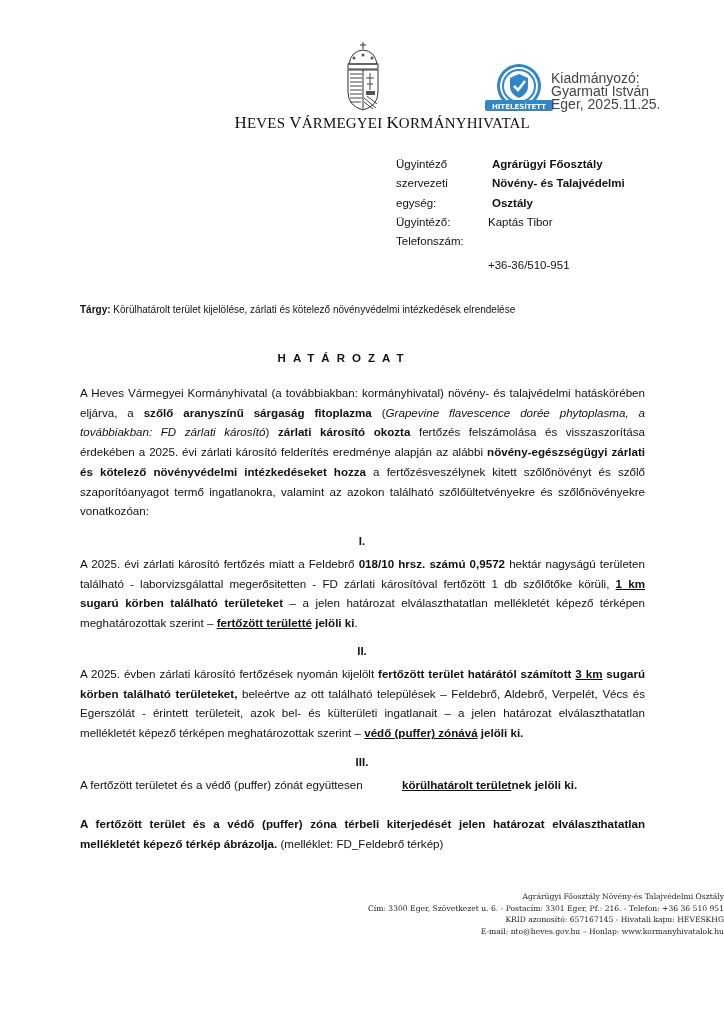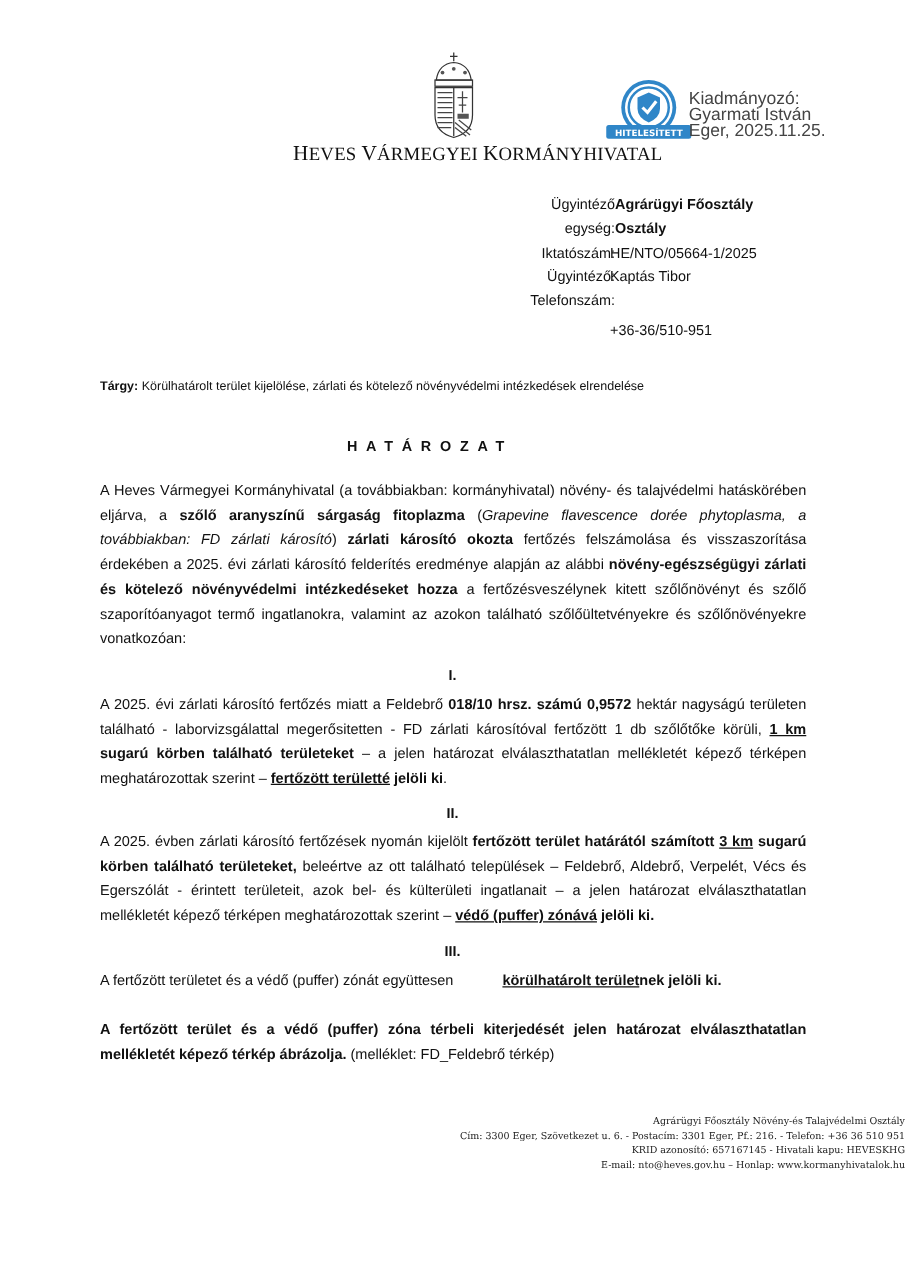--- a/index.html
+++ b/index.html
@@ -11,21 +11,21 @@
   .crest { position: absolute; left: 341px; top: 40px; width: 44px; height: 72px; }
   .org-name { position: absolute; left: 230px; top: 113px; width: 300px; text-align: right;
               font-family: "Liberation Serif", serif; font-size: 15px; letter-spacing: 0.2px; color: #111; }
   .org-name .big { font-size: 17px; }
   .seal { position: absolute; left: 483px; top: 62px; width: 72px; height: 55px; }
   .issuer { position: absolute; left: 551px; top: 72px; font-size: 14px; line-height: 13px; color: #444; }
 
   
   .info { position: absolute; left: 396px; top: 155px; font-size: 11.5px; line-height: 19.3px; }
   .info .row { display: flex; }
-  .info .lbl { width: 96px; color: #111; text-align: right; }
+  .info .lbl { width: 96px; color: #111; }
   .info .val { color: #111; }
   .info .val.bold { font-weight: bold; }
 
   
   .subject { position: absolute; left: 80px; top: 304px; font-size: 10px; }
   .subject b { font-weight: bold; }
   .title { position: absolute; left: 0; width: 688px; top: 352px; text-align: center;
            font-weight: bold; font-size: 11.5px; letter-spacing: 7px; }
   .para { position: absolute; left: 80px; width: 565px; font-size: 11.6px; line-height: 19.7px;
           text-align: justify; }
@@ -92,26 +92,26 @@
     <div>Gyarmati István</div>
     <div>Eger, 2025.11.25.</div>
   </div>
 
   <div class="info" id="info">
       <div class="row">
         <span class="lbl">Ügyintéző</span>
         <span class="val bold">Agrárügyi Főosztály</span>
       </div>
       <div class="row">
+        <span class="lbl">szervezeti</span>
+        <span class="val bold">Növény- és Talajvédelmi</span>
+      </div>
+      <div class="row">
         <span class="lbl">egység:</span>
         <span class="val bold">Osztály</span>
-      </div>
-      <div class="row">
-        <span class="lbl">Iktatószám:</span>
-        <span class="val" style="margin-left: -4px;">HE/NTO/05664-1/2025</span>
       </div>
       <div class="row">
         <span class="lbl">Ügyintéző:</span>
         <span class="val" style="margin-left: -4px;">Kaptás Tibor</span>
       </div>
       <div class="row">
         <span class="lbl">Telefonszám:</span>
         <span class="val" style="margin-left: -4px; margin-top: 24px;">+36-36/510-951</span>
       </div>
     </div>

